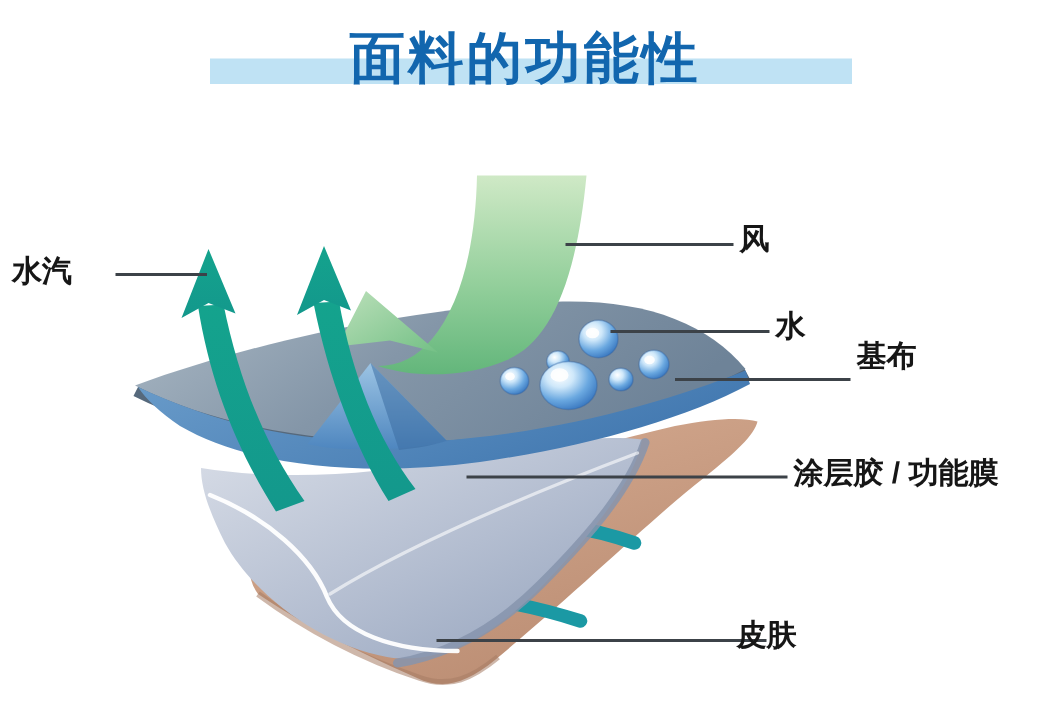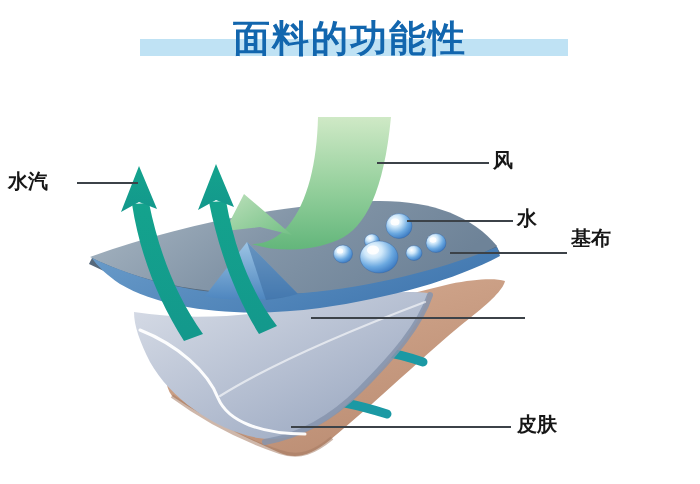--- a/index.html
+++ b/index.html
@@ -19,21 +19,21 @@
   .illustration{position:absolute;left:0;top:0;z-index:3;}
   .diagram-label{
     position:absolute;z-index:4;font-size:20px;font-weight:700;color:#161616;
     white-space:nowrap;line-height:1.05;
   }
   .lbl-water-vapor{left:8px;top:171px;}
   .lbl-wind{left:493px;top:150px;}
   .lbl-water{left:517px;top:208px;}
   .lbl-base-fabric{left:571px;top:228px;}
   .lbl-coating{left:529px;top:306px;}
-  .lbl-skin{left:517px;top:414px;}
+  .lbl-skin{left:491px;top:414px;}
 </style>
 </head>
 <body>
 
 <div class="stage" style="--band: #bfe2f4; --titlecol: #1266ae;">
 
   <div class="title-band"></div>
   <h1 class="page-title">面料的功能性</h1>
 
   <svg class="illustration" width="700" height="484" viewBox="0 0 700 484">
@@ -156,14 +156,15 @@
       <line x1="450" y1="253" x2="567" y2="253"></line>
       <line x1="311" y1="318" x2="525" y2="318"></line>
       <line x1="291" y1="427" x2="511" y2="427"></line>
     </g>
   </svg>
 
   <div class="diagram-label lbl-water-vapor">水汽</div>
   <div class="diagram-label lbl-wind">风</div>
   <div class="diagram-label lbl-water">水</div>
   <div class="diagram-label lbl-base-fabric">基布</div>
+  <div class="diagram-label lbl-coating">涂层胶 / 功能膜</div>
   <div class="diagram-label lbl-skin">皮肤</div>
 </div>
 
 </body></html>

